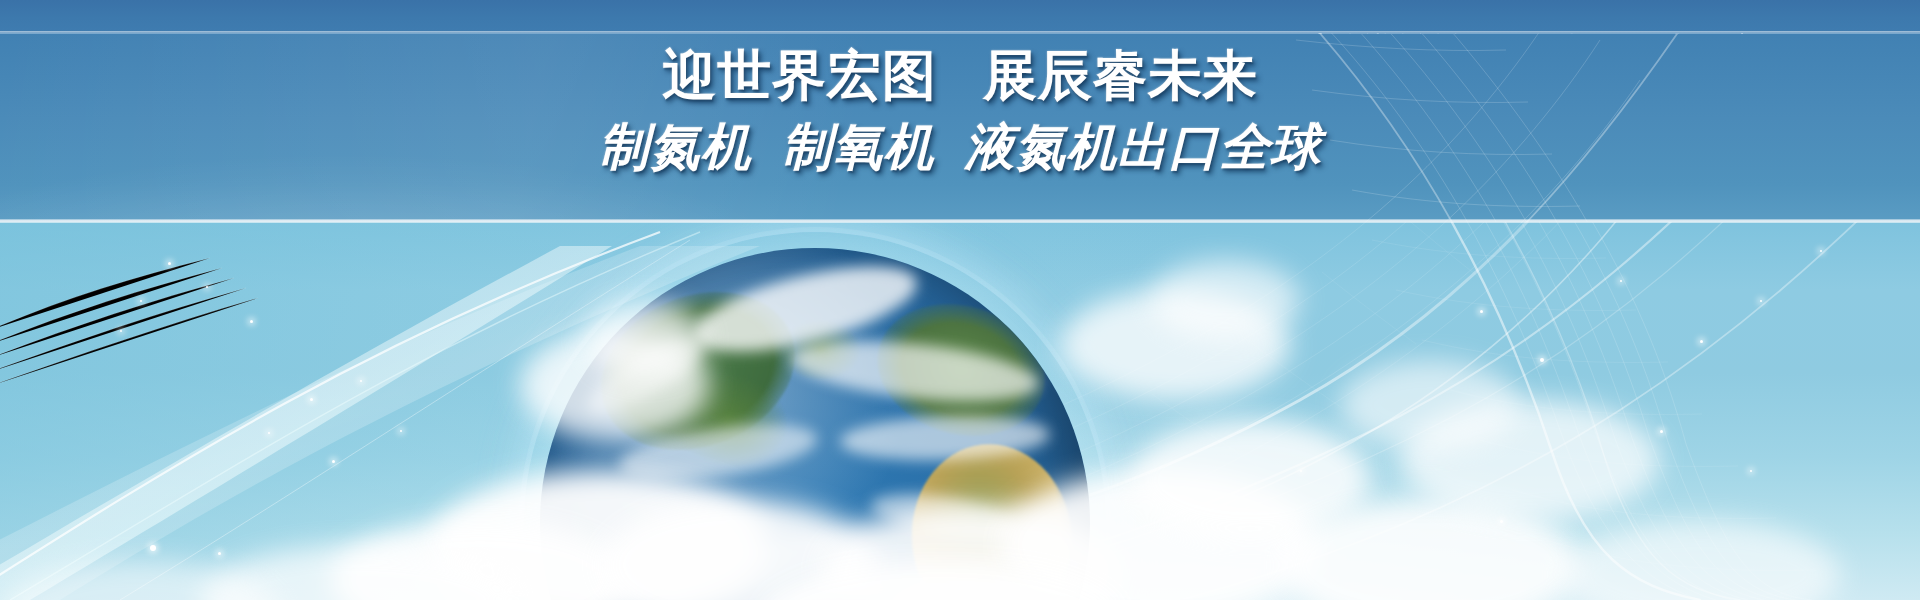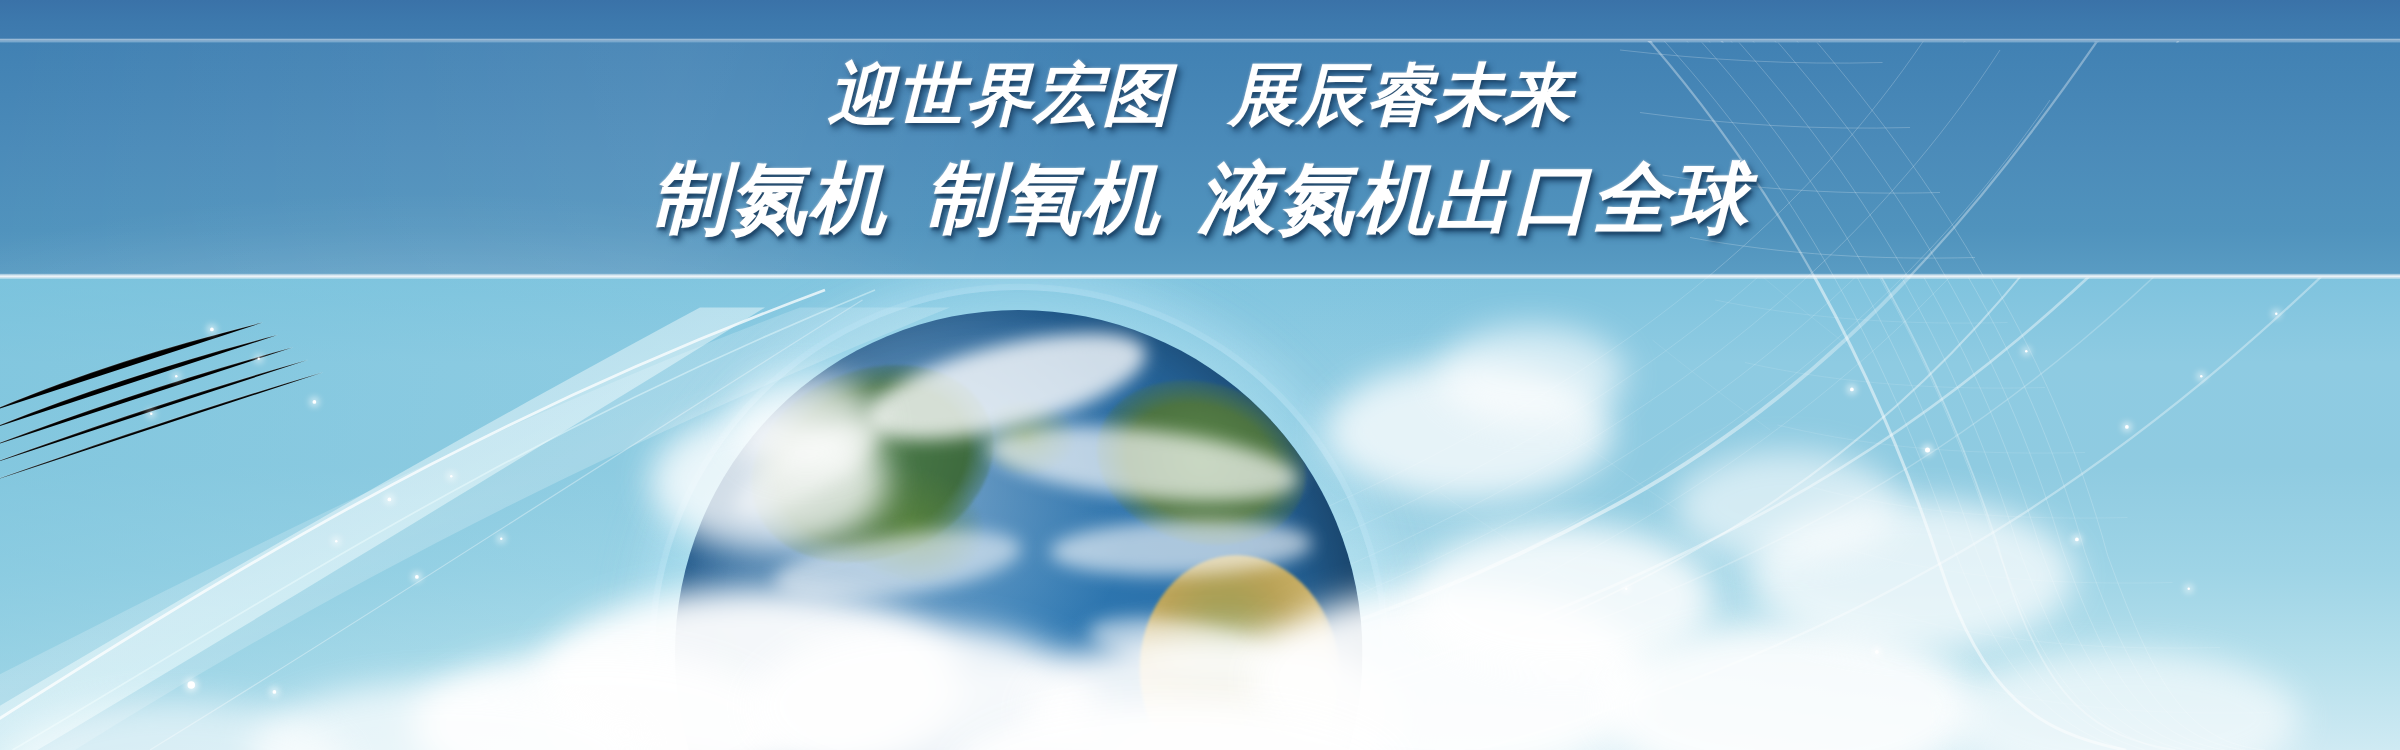--- a/index.html
+++ b/index.html
@@ -122,26 +122,25 @@
     font-weight:bold;
     letter-spacing:.06em;
     text-shadow:
       3px 4px 5px rgba(10,45,80,.62),
       1px 2px 2px rgba(10,45,80,.55),
       0 0 2px rgba(255,255,255,.7);
     -webkit-font-smoothing:antialiased;
   }
   .line1{
     font-size:54px;line-height:62px;
+  }
+  .line2{
+    font-size:50px;line-height:74px;
     font-style:italic;
-  }
-  .line2{
-    font-size:62px;line-height:74px;
-    font-style:italic;
-    margin-top:16px;
+    margin-top:4px;
   }
   .gap{display:inline-block;width:46px;}
   .gap-sm{display:inline-block;width:30px;}
 
   
   .spk{position:absolute;background:#fff;border-radius:50%;box-shadow:0 0 6px 2px rgba(255,255,255,.8);}
 </style>
 </head>
 <body>
 

